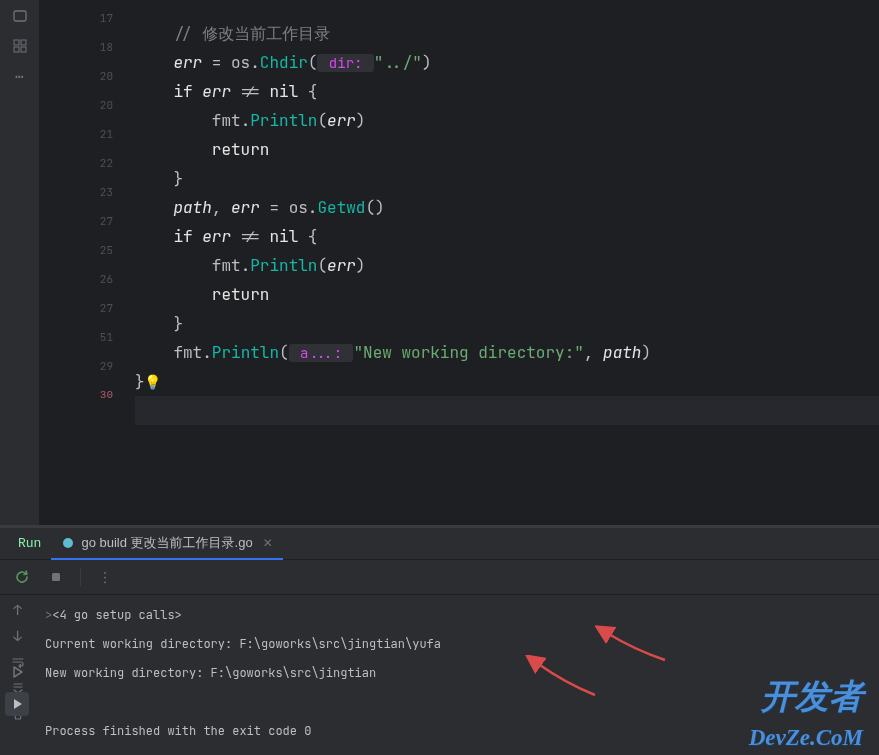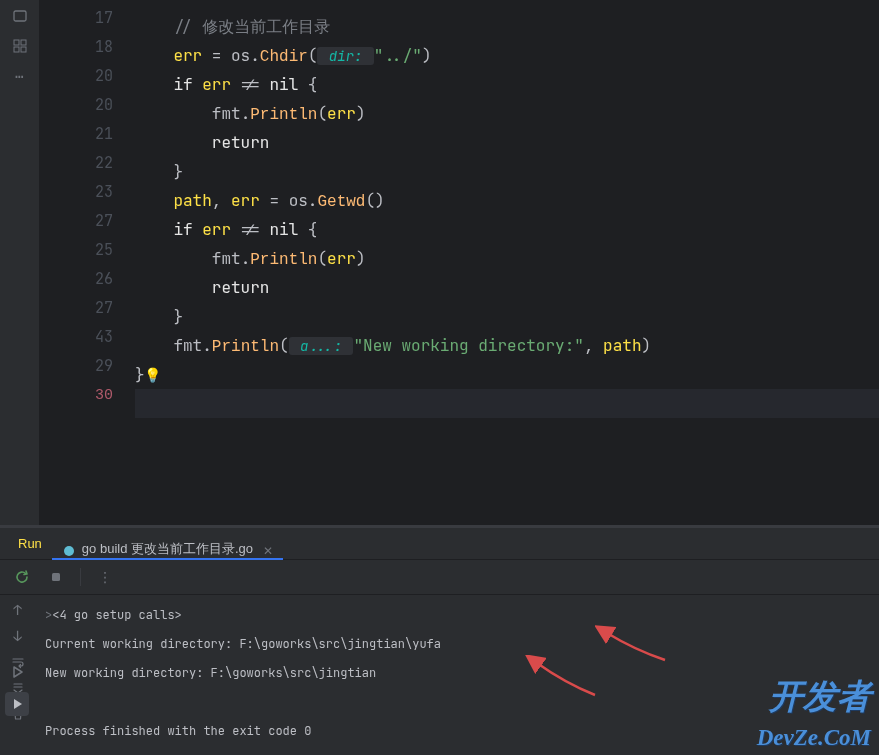--- a/index.html
+++ b/index.html
@@ -34,49 +34,49 @@
     display: flex;
     align-items: center;
     justify-content: center;
     font-size: 14px;
   }
   .gutter {
     width: 95px;
     background: #1e1f22;
     text-align: right;
     padding-right: 22px;
-    font-size: 15px;
+    font-size: 11px;
     line-height: 29px;
     color: #4b5059;
     user-select: none;
     padding-top: 4px;
     position: relative;
   }
   .gutter .ln { height: 29px; }
   .gutter .ln.current { color: #a1a3ab; font-family: Liberation Mono, monospace; }
   .gutter .ln.last { color: #b05a6b; }
   .code {
     flex: 1;
     background: #1e1f22;
     font-size: 16px;
     line-height: 29px;
-    padding-top: 12px;
+    padding-top: 19px;
     position: relative;
   }
   .code .row { height: 29px; white-space: pre; }
   .code .row.current { background: #26282e; }
   .cm  { color: #7a7e85; }
   .kw  { color: #e5e5e5; }
-  .id  { color: #fde047; }
-  .fn  { color: #fdba74; font-family: Liberation Mono, monospace; }
+  .id  { color: #e5e5e5; font-style: italic; }
+  .fn  { color: #14b8a6; }
   .str { color: #6aab73; }
   .op  { color: #bcbec4; }
   .pr  { color: #bcbec4; }
   .pkg { color: #bcbec4; }
-  .hint { color: #14b8a6; font-style: italic; background: #2f3136; border-radius: 3px; padding: 0 3px; font-size: 14px; }
+  .hint { color: #d946ef; background: #2f3136; border-radius: 3px; padding: 0 3px; font-size: 14px; }
   .bulb { color: #f2c55c; font-size: 14px; }
   .divider {
     height: 3px;
     background: #393b40;
     cursor: ns-resize;
   }
   .bottom-panel {
     height: 227px;
     background: #2b2d30;
     display: flex;
@@ -84,31 +84,31 @@
   }
   .tabs {
     height: 32px;
     display: flex;
     align-items: center;
     background: #2b2d30;
     border-bottom: 1px solid #1e1f22;
     padding-left: 8px;
   }
   .tab-run {
-    color: #fde047;
+    color: #86efac;
     font-size: 13px;
     padding: 0 10px;
     height: 40px;
     display: flex;
     align-items: center;
-    font-family: Liberation Sans, sans-serif;
+    font-family: Liberation Mono, monospace;
   }
   .tab-file {
     display: flex;
-    align-items: flex-end;
+    align-items: center;
     height: 32px;
     padding: 0 10px;
     gap: 6px;
     color: #bcbec4;
     font-size: 13px;
     font-family: Arial, sans-serif;
     border-bottom: 2px solid #3574f0;
   }
   .tab-file .go-ico {
     width: 14px; height: 14px;
@@ -172,21 +172,21 @@
     padding: 6px 10px;
     font-size: 12px;
     line-height: 29px;
     color: #bcbec4;
     font-family: "JetBrains Mono", Consolas, monospace;
     position: relative;
   }
   .console .caret { color: #6f737a; }
   .watermark {
     position: absolute;
-    right: 8px;
+    right: 16px;
     bottom: 6px;
     font-family: Georgia, serif;
     font-style: italic;
     font-weight: bold;
     font-size: 34px;
     color: #4a8fd9;
     text-shadow: 1px 1px 0 #1e3a5f;
     line-height: 0.9;
     text-align: right;
     pointer-events: none;
@@ -231,21 +231,21 @@
       <div class="ln">18</div>
       <div class="ln">20</div>
       <div class="ln">20</div>
       <div class="ln">21</div>
       <div class="ln">22</div>
       <div class="ln">23</div>
       <div class="ln">27</div>
       <div class="ln">25</div>
       <div class="ln">26</div>
       <div class="ln">27</div>
-      <div class="ln">43</div>
+      <div class="ln">51</div>
       <div class="ln">29</div>
       <div class="ln current last">30</div>
     </div>
   <div class="code" id="code">
       <div class="row">&nbsp;&nbsp;&nbsp;&nbsp;<span class="cm">// 修改当前工作目录</span></div>
       <div class="row">&nbsp;&nbsp;&nbsp;&nbsp;<span class="id">err </span><span class="op">= </span><span class="pkg">os</span><span class="op">.</span><span class="fn">Chdir</span><span class="pr">(</span><span class="hint"> dir: </span><span class="str">"../"</span><span class="pr">)</span></div>
       <div class="row">&nbsp;&nbsp;&nbsp;&nbsp;<span class="kw">if </span><span class="id">err </span><span class="op">!= </span><span class="kw">nil </span><span class="pr">{</span></div>
       <div class="row">&nbsp;&nbsp;&nbsp;&nbsp;&nbsp;&nbsp;&nbsp;&nbsp;<span class="pkg">fmt</span><span class="op">.</span><span class="fn">Println</span><span class="pr">(</span><span class="id">err</span><span class="pr">)</span></div>
       <div class="row">&nbsp;&nbsp;&nbsp;&nbsp;&nbsp;&nbsp;&nbsp;&nbsp;<span class="kw">return</span></div>
       <div class="row">&nbsp;&nbsp;&nbsp;&nbsp;<span class="pr">}</span></div>

